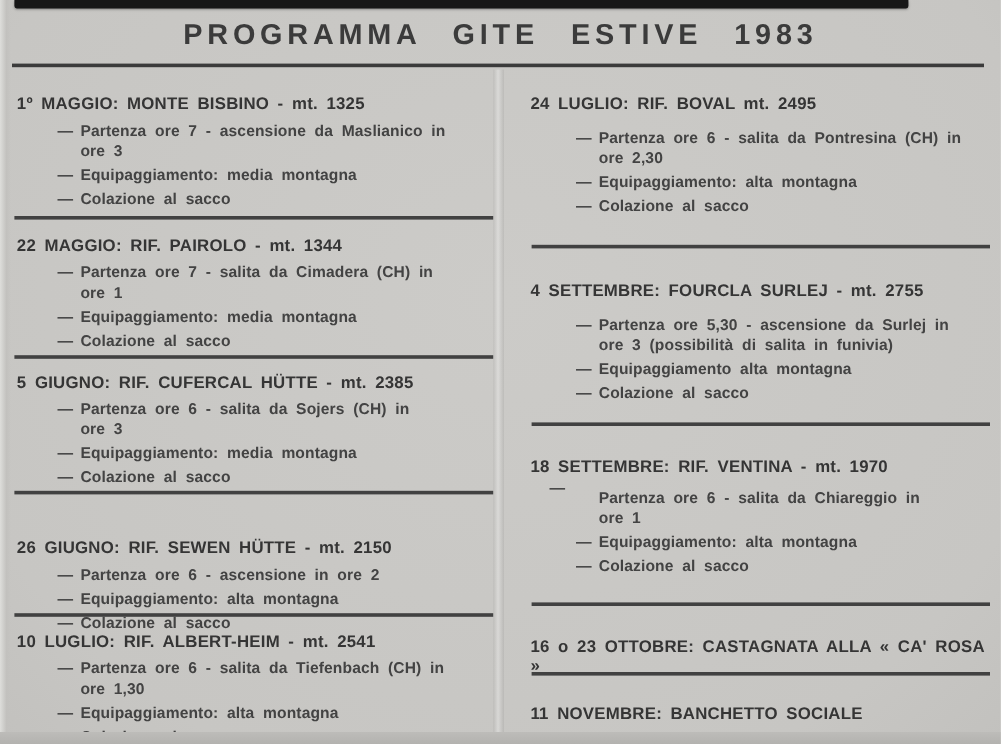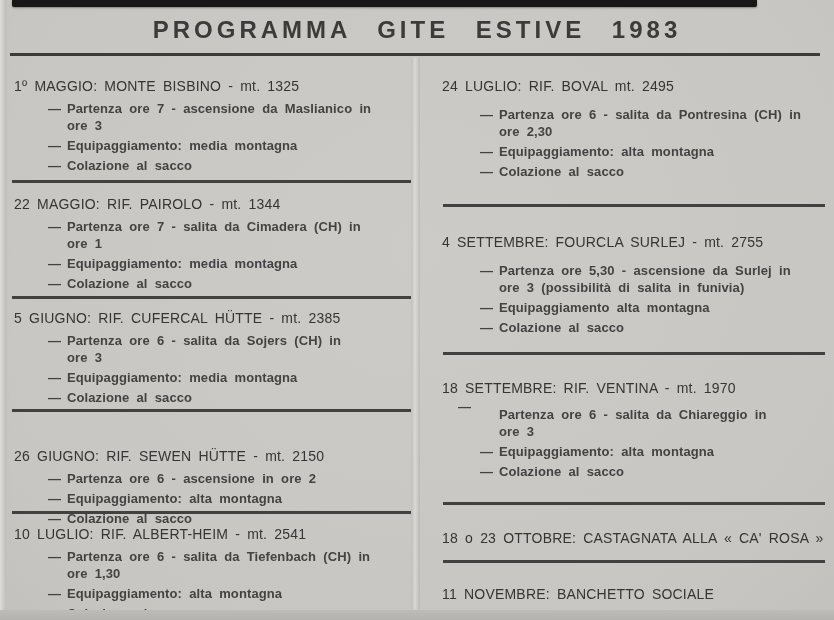--- a/index.html
+++ b/index.html
@@ -51,21 +51,21 @@
   .rule.l { left: 12px; width: 399px; }
   .rule.r { left: 443px; width: 382px; }
 
   
   .entry { position: absolute; }
   .entry.colL { left: 14px;  width: 400px; }
   .entry.colR { left: 442px; width: 390px; }
 
   .entry h2 {
     margin: 0 0 6px 0;
-    font-size: 14px; font-weight: normal;
+    font-size: 14px; font-weight: bold;
     letter-spacing: .2px; word-spacing: 3px;
     color: #353535;
   }
   .entry.gap-lg h2 { margin-bottom: 12px; }
 
   .detail {
     display: flex;
     padding-left: 34px;
     margin: 0 0 3px 0;
     font-size: 13px; font-weight: bold;
@@ -225,35 +225,35 @@
         <span class="dtext">Colazione al sacco</span>
       </div>
   </section>
   <div class="rule r rr1"></div>
 
   <section class="entry colR re2">
     <h2>18 SETTEMBRE: RIF. VENTINA - mt. 1970</h2>
     <div class="detail dash-raised">
         <span class="dash">—</span>
         <span class="dtext">Partenza ore 6 - salita da Chiareggio in
-ore 3</span>
+ore 1</span>
       </div>
     <div class="detail">
         <span class="dash">—</span>
         <span class="dtext">Equipaggiamento: alta montagna</span>
       </div>
     <div class="detail">
         <span class="dash">—</span>
         <span class="dtext">Colazione al sacco</span>
       </div>
   </section>
   <div class="rule r rr2"></div>
 
   <section class="entry colR re3">
-    <h2>18 o 23 OTTOBRE: CASTAGNATA ALLA « CA' ROSA »</h2>
+    <h2>16 o 23 OTTOBRE: CASTAGNATA ALLA « CA' ROSA »</h2>
   </section>
   <div class="rule r rr3"></div>
 
   <section class="entry colR re4">
     <h2>11 NOVEMBRE: BANCHETTO SOCIALE</h2>
   </section>
 
   <div class="edge-bottom"></div>
 </div>
 

